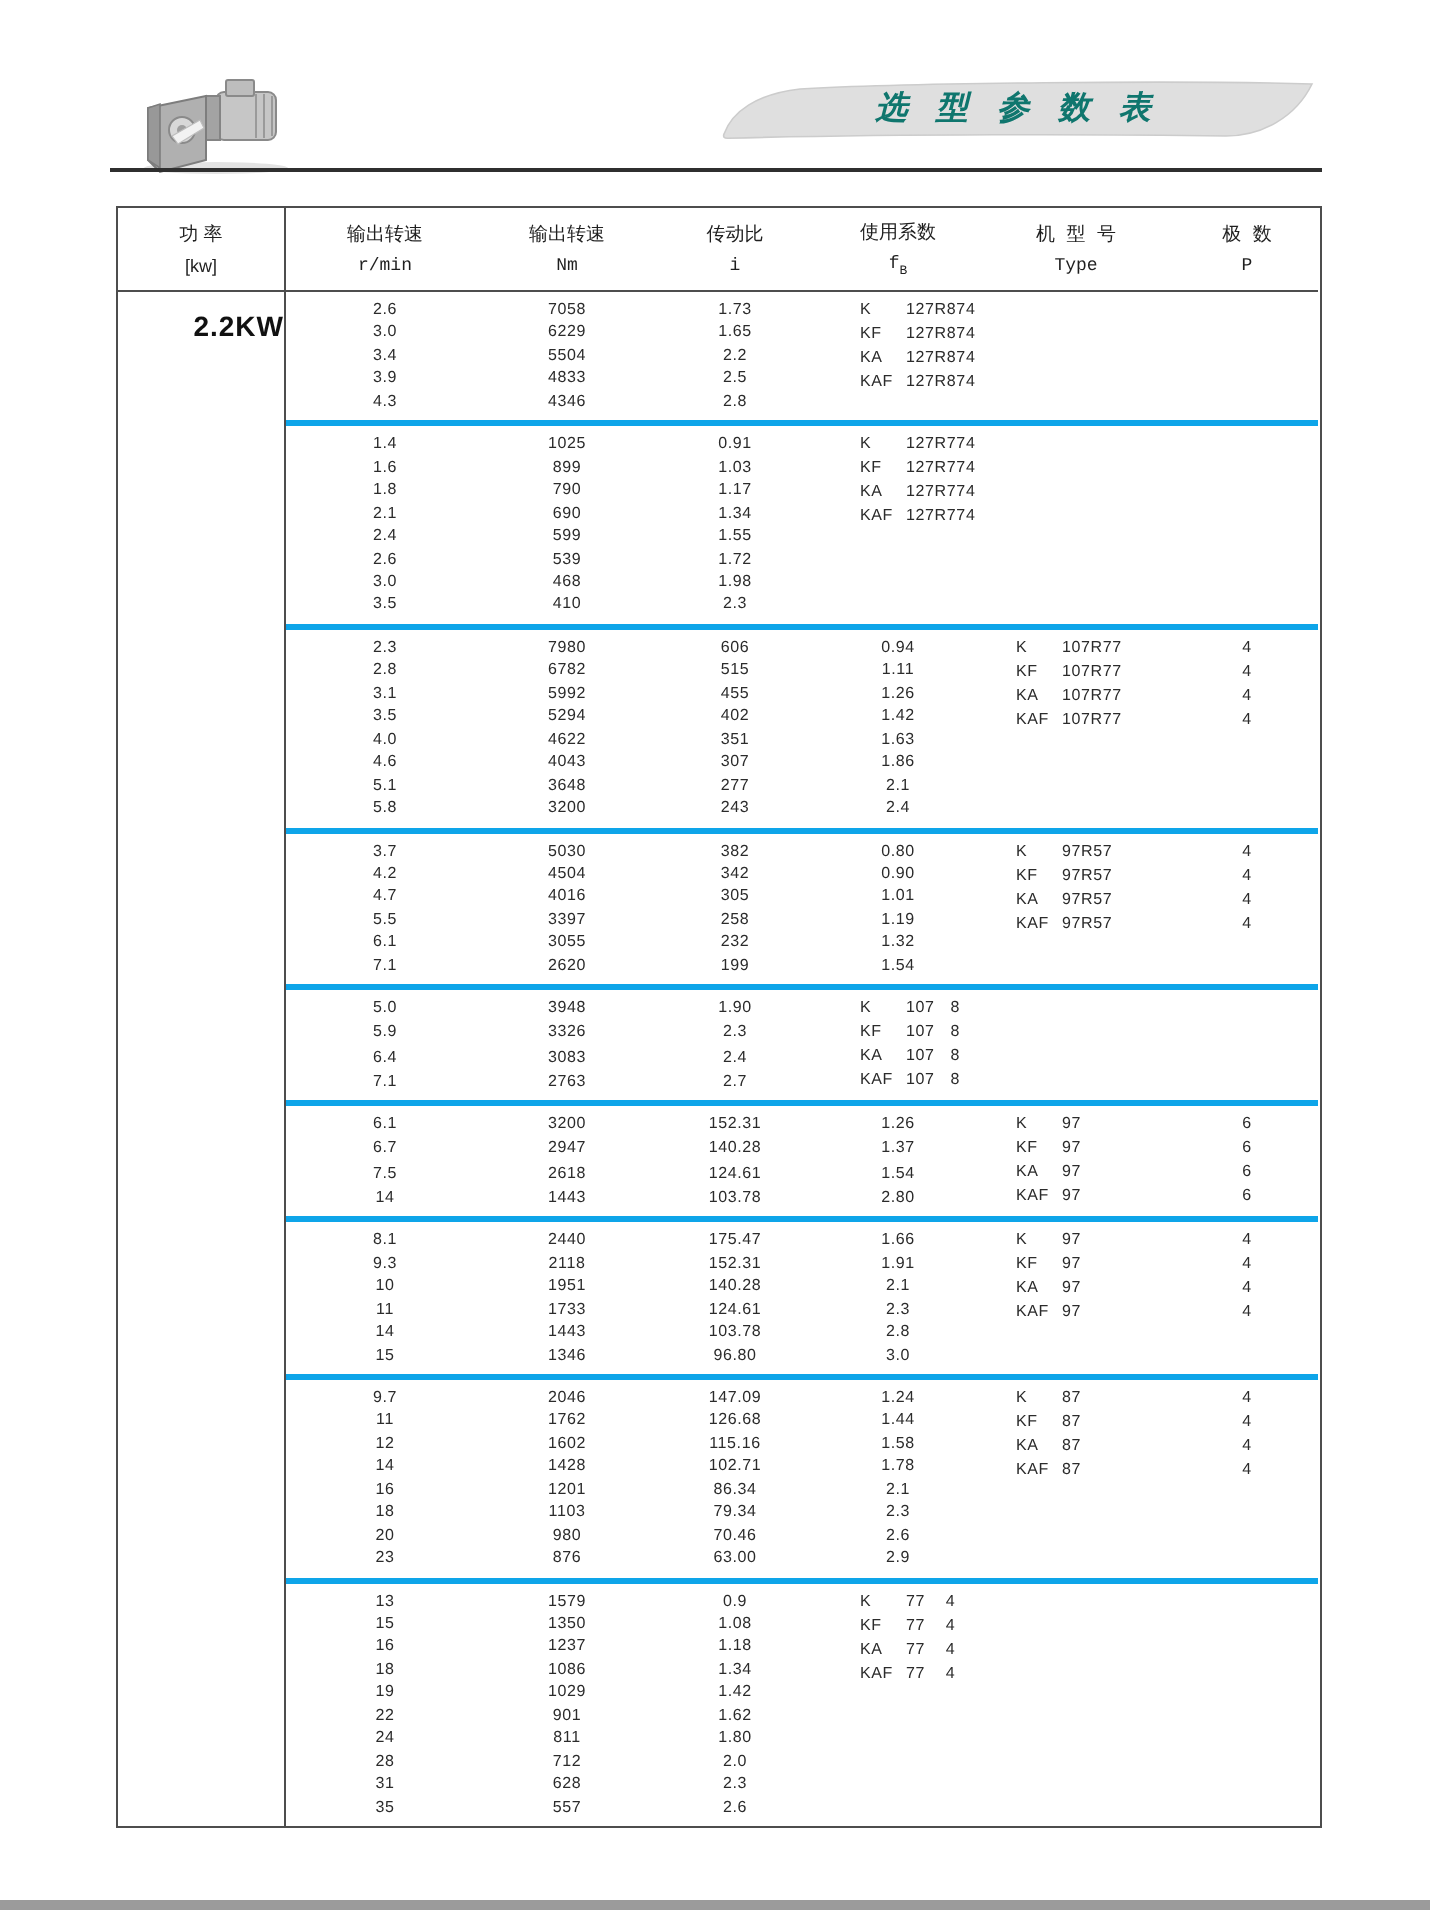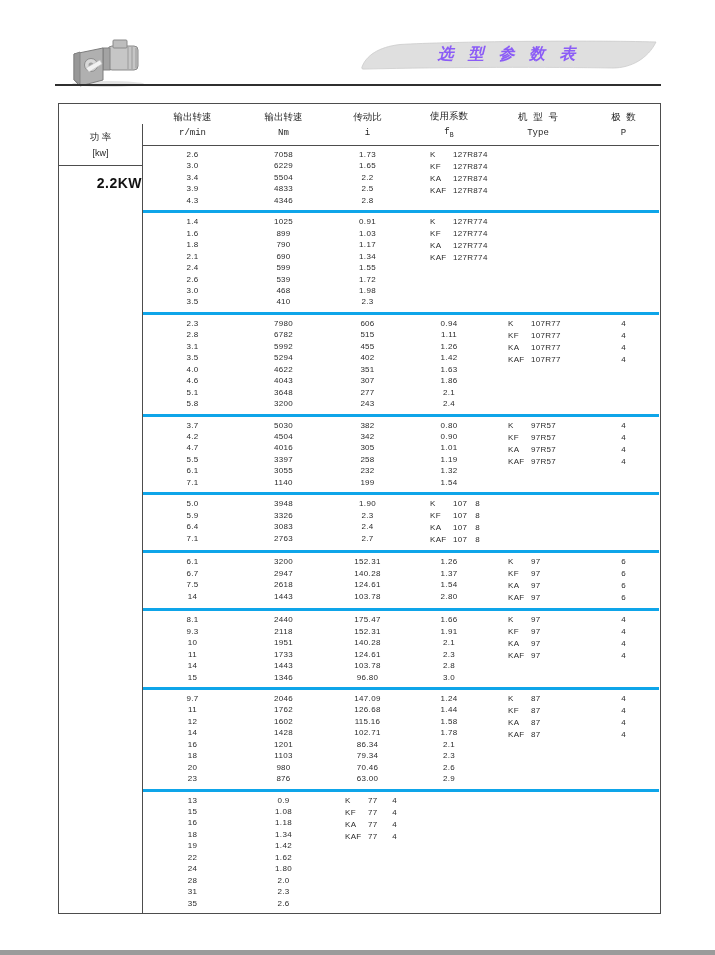--- a/index.html
+++ b/index.html
@@ -7,50 +7,50 @@
     width:715px;height:955px;position:relative;background:#ffffff;
     font-family:"Liberation Sans","DejaVu Sans",sans-serif;color:#2b2b2b;
     overflow:hidden;
   }
   
   .logo-box{position:absolute;left:66px;top:38px;width:86px;height:50px;}
   .banner{position:absolute;left:358px;top:40px;width:302px;height:32px;}
   .banner svg{position:absolute;left:0;top:0;}
   .banner-text{
     position:absolute;left:0;top:4px;width:100%;text-align:center;
-    font-style:italic;font-weight:bold;font-size:16px;letter-spacing:5px;color:#8b5cf6;
+    font-style:italic;font-weight:bold;font-size:16px;letter-spacing:5px;color:#0f766e;
   }
   .header-rule{position:absolute;left:55px;top:84px;width:606px;height:2px;background:#2f2f2f;}
   
   .sel-table{
     position:absolute;left:58px;top:103px;width:603px;box-sizing:border-box;
     border:1px solid #4d4d4d;display:flex;background:#fff;
   }
-  .power-col{width:84px;border-right:1px solid #4d4d4d;box-sizing:border-box;margin-top:20px;}
+  .power-col{width:84px;border-right:1px solid #4d4d4d;box-sizing:border-box;}
   .power-header{
     height:42px;box-sizing:border-box;border-bottom:1px solid #4d4d4d;
     display:flex;flex-direction:column;justify-content:center;text-align:center;
   }
   .hdr-cn{font-size:9.5px;color:#1f1f1f;}
   .hdr-unit{font-size:9px;color:#1f1f1f;margin-top:4px;}
   .power-value{padding-top:9px;text-align:right;font-weight:bold;font-size:14px;color:#111;letter-spacing:.5px;}
   .data-col{width:516px;}
   .data-header{
     display:grid;grid-template-columns:99px 83px 85px 78px 100px 71px;
     height:42px;box-sizing:border-box;border-bottom:1px solid #4d4d4d;align-items:center;font-family:Liberation Mono, monospace;
   }
   .data-header .cell{text-align:center;}
   sub.fb{font-size:6.5px;}
   .blocks{display:block;}
   .block{
     display:grid;grid-template-columns:99px 83px 85px 78px 171px;
     padding:3px 0 4px;border-top:3px solid #0ea5e9;
   }
   .block:first-child{border-top:none;}
-  .num-col{display:flex;flex-direction:column;justify-content:flex-start;text-align:center;}
+  .num-col{display:flex;flex-direction:column;justify-content:space-between;text-align:center;}
   .val{font-size:8px;line-height:11.45px;letter-spacing:.3px;color:#2b2b2b;}
   .types-poles{display:flex;flex-direction:column;justify-content:flex-start;}
   .type-row{display:flex;font-size:8px;line-height:12px;letter-spacing:.3px;color:#2b2b2b;}
   .type-cell{width:100px;padding-left:20px;box-sizing:border-box;white-space:nowrap;}
   .type-prefix{display:inline-block;width:23px;}
   .pole-cell{width:71px;text-align:center;}
   
   .footer-bar{position:absolute;left:0;bottom:0;width:715px;height:5px;background:#9b9b9b;}
 </style>
 </head>
@@ -278,21 +278,21 @@
             <div class="val">5.5</div>
             <div class="val">6.1</div>
             <div class="val">7.1</div>
           </div>
           <div class="num-col">
             <div class="val">5030</div>
             <div class="val">4504</div>
             <div class="val">4016</div>
             <div class="val">3397</div>
             <div class="val">3055</div>
-            <div class="val">1140</div>
+            <div class="val">2620</div>
           </div>
           <div class="num-col">
             <div class="val">382</div>
             <div class="val">342</div>
             <div class="val">305</div>
             <div class="val">258</div>
             <div class="val">232</div>
             <div class="val">199</div>
           </div>
           <div class="num-col">
@@ -523,20 +523,32 @@
             <div class="val">16</div>
             <div class="val">18</div>
             <div class="val">19</div>
             <div class="val">22</div>
             <div class="val">24</div>
             <div class="val">28</div>
             <div class="val">31</div>
             <div class="val">35</div>
           </div>
           <div class="num-col">
+            <div class="val">1579</div>
+            <div class="val">1350</div>
+            <div class="val">1237</div>
+            <div class="val">1086</div>
+            <div class="val">1029</div>
+            <div class="val">901</div>
+            <div class="val">811</div>
+            <div class="val">712</div>
+            <div class="val">628</div>
+            <div class="val">557</div>
+          </div>
+          <div class="num-col">
             <div class="val">0.9</div>
             <div class="val">1.08</div>
             <div class="val">1.18</div>
             <div class="val">1.34</div>
             <div class="val">1.42</div>
             <div class="val">1.62</div>
             <div class="val">1.80</div>
             <div class="val">2.0</div>
             <div class="val">2.3</div>
             <div class="val">2.6</div>

